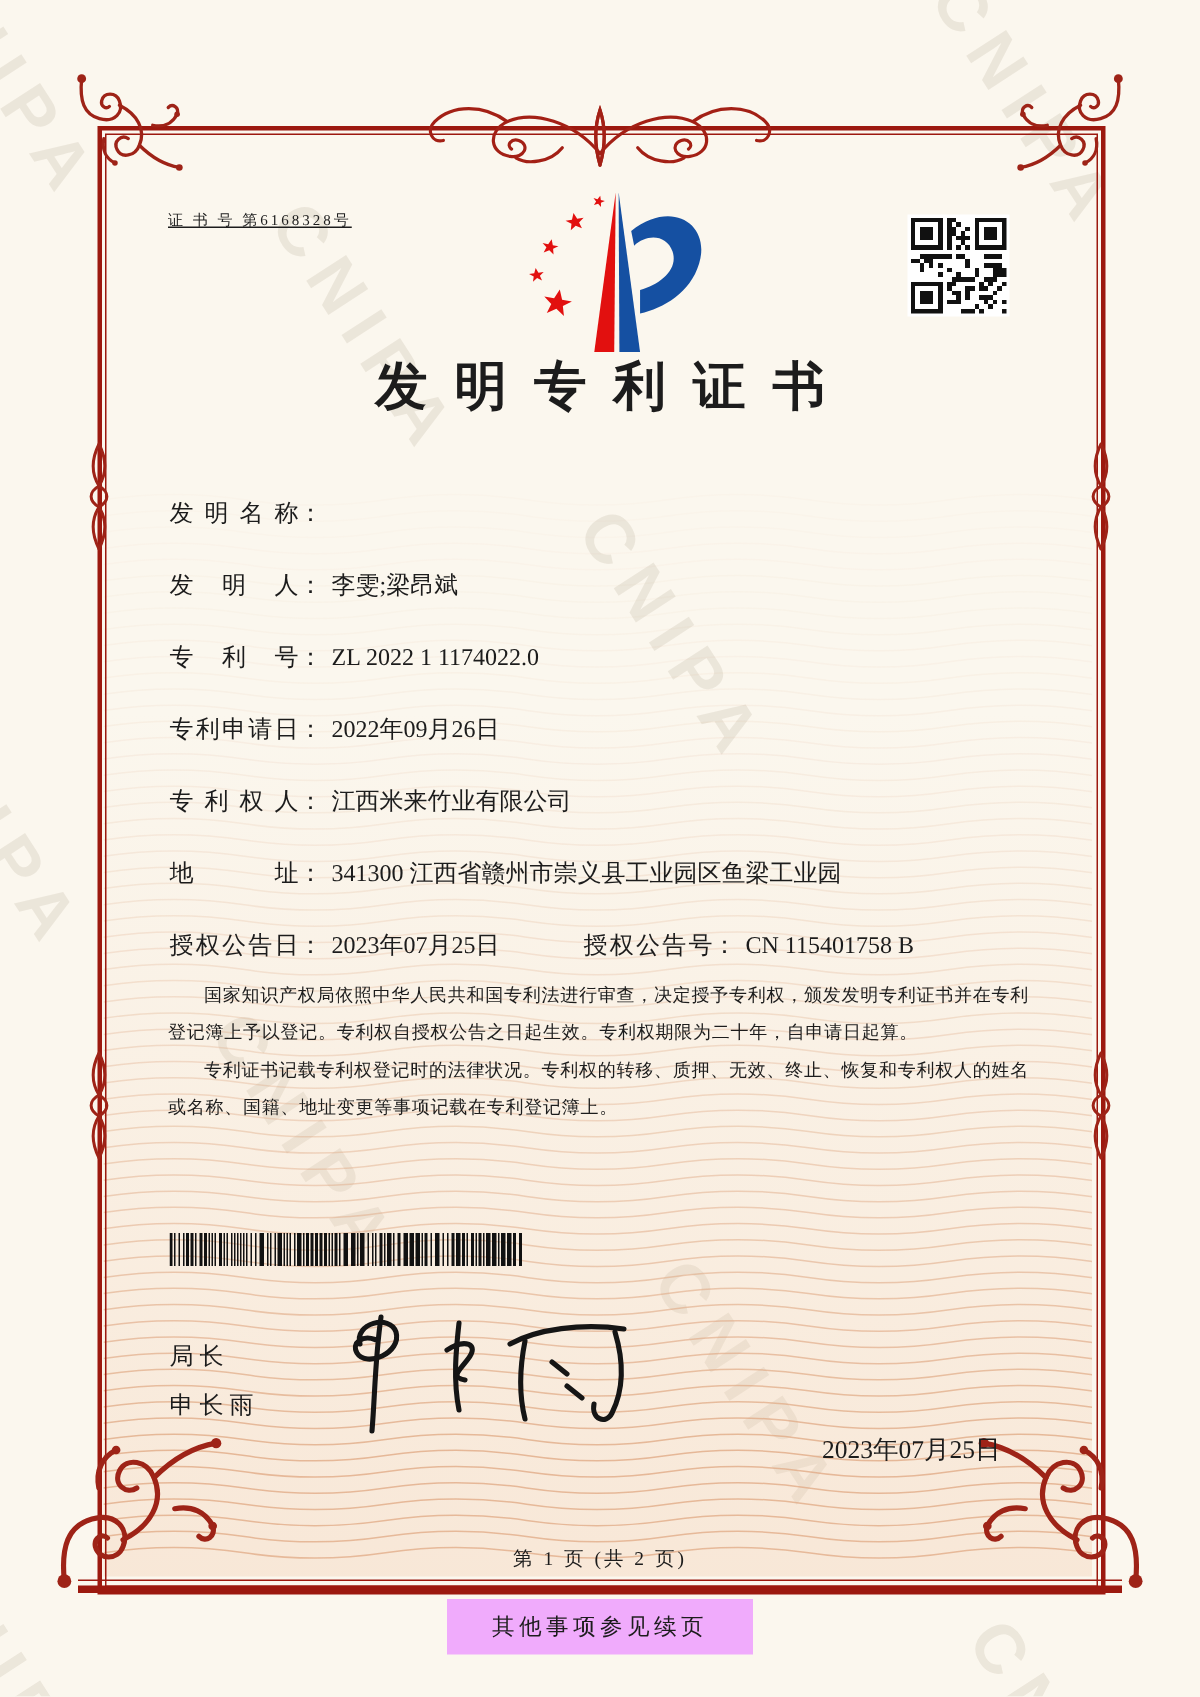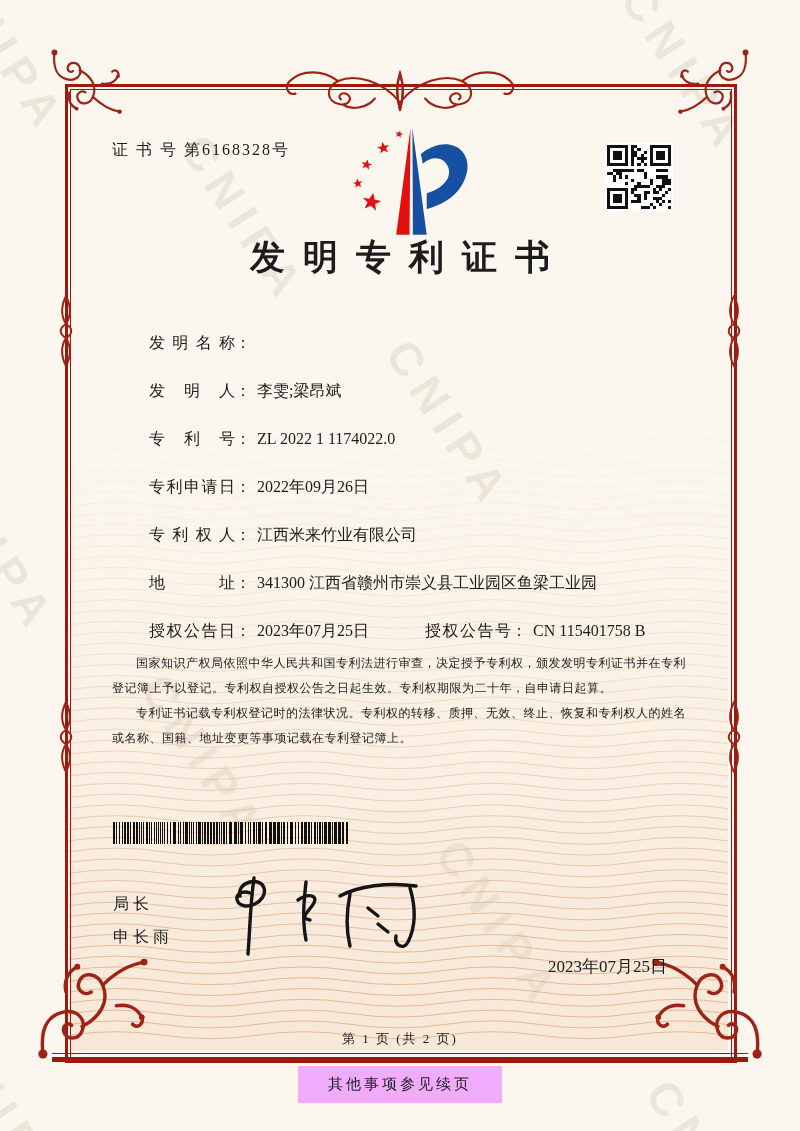--- a/index.html
+++ b/index.html
@@ -13,27 +13,27 @@
   .frame{position:absolute;left:65px;top:84px;width:666px;height:973px;
          border:3px solid #9c190f;z-index:2;pointer-events:none;}
   .frame-inner{position:absolute;inset:2px;border:1px solid #9c190f;}
   .bottom-bar{position:absolute;left:52px;top:1053px;width:696px;height:3px;
               border-top:1px solid #9c190f;border-bottom:5px solid #9c190f;z-index:2;}
   .waves,.tint{position:absolute;left:69px;top:88px;width:659px;height:963px;z-index:1;pointer-events:none;}
   .tint{background:linear-gradient(rgba(246,220,198,0) 40%,rgba(243,206,178,.38));}
   .orn{position:absolute;z-index:2;pointer-events:none;}
   
   .content{position:absolute;inset:0;z-index:3;}
-  .certno{position:absolute;left:112px;top:140px;font-size:16px;letter-spacing:2px;}
+  .certno{position:absolute;left:112px;top:140px;font-size:10px;letter-spacing:2px;text-decoration:underline;}
   .logo{position:absolute;left:344px;top:124px;width:128px;height:114px;}
   .qr{position:absolute;left:605px;top:143px;width:64px;height:64px;background:#fff;padding:2px;}
   .title{position:absolute;left:0;top:234px;width:100%;text-align:center;font-size:35px;
          font-weight:700;letter-spacing:18px;text-indent:18px;}
   .fields{position:absolute;left:113px;top:330px;width:590px;font-size:16px;}
-  .frow{display:flex;align-items:center;height:26px;margin-bottom:22px;line-height:26px;margin-left:36px;}
+  .frow{display:flex;align-items:center;height:26px;margin-bottom:22px;line-height:26px;}
   .flabel{display:inline-block;width:86px;text-align:justify;text-align-last:justify;flex:none;}
   .fcolon{flex:none;margin-right:6px;}
   .fvalue{white-space:nowrap;}
   .cell2{display:flex;margin-left:56px;}
   .paras{position:absolute;left:112px;top:651px;width:580px;font-size:12px;line-height:25px;}
   .paras p{margin:0;text-indent:2em;letter-spacing:.5px;}
   .barcode{position:absolute;left:113px;top:822px;width:240px;height:22px;}
   .director-title{position:absolute;left:113px;top:894px;font-size:16px;letter-spacing:4px;}
   .director-name{position:absolute;left:113px;top:927px;font-size:16px;letter-spacing:4px;}
   .signature{position:absolute;left:216px;top:866px;width:228px;height:92px;}

